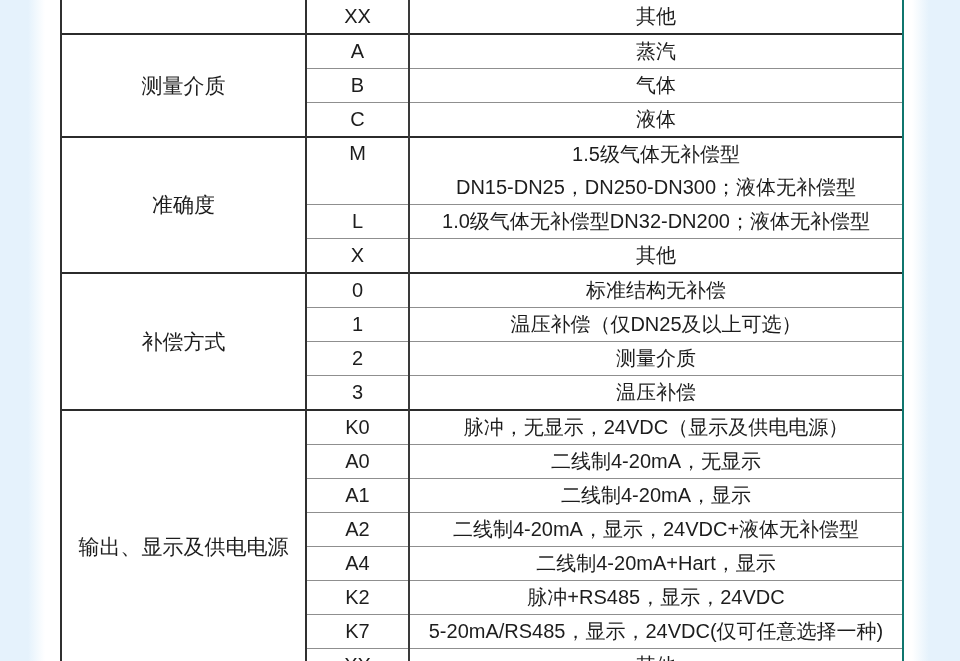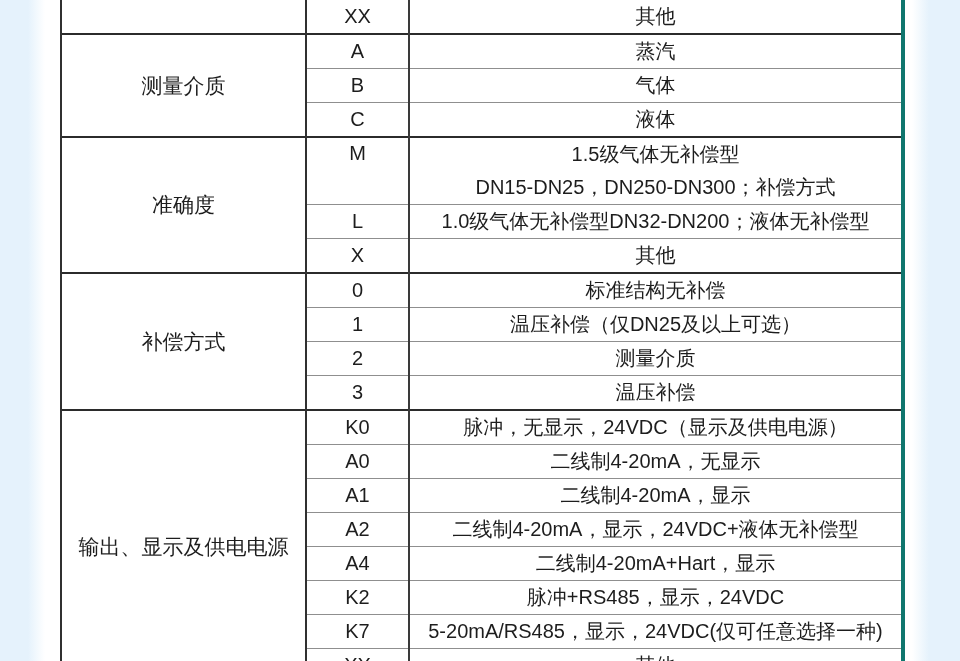--- a/index.html
+++ b/index.html
@@ -31,21 +31,21 @@
     text-align: center;
     vertical-align: middle;
     border: 1px solid #8f8f8f;
     font-size: 20px;
     overflow: hidden;
     white-space: nowrap;
   }
   
   .spec-table td.label { border-left: 2px solid #303030; border-right: 2px solid #303030; font-size: 21px; border-radius: 14px; }
   .spec-table td.code  { border-left: 2px solid #303030; border-right: 2px solid #3a3a3a; }
-  .spec-table td.desc  { border-right: 4px solid #0f766e; border-radius: 16px; }
+  .spec-table td.desc  { border-right: 2px solid #0f766e; border-radius: 16px; }
   
   .spec-table tr.sec-start td { border-top: 2px solid #2b2b2b; }
   .spec-table tr.first td { border-top: none; }
   .spec-table tr.last td { border-bottom: 2px solid #2b2b2b; }
   .spec-table tr { height: 33px; }
   .spec-table tr.first { height: 31px; }
   .spec-table tr.tall { height: 66px; }
   .spec-table tr.tall td.code {
     vertical-align: top;
     line-height: 31px;
@@ -83,21 +83,21 @@
     </tr>
     <tr>
       <td class="code">C</td>
       <td class="desc">液体</td>
     </tr>
 
     <tr class="sec-start tall">
       <td class="label" rowspan="3">准确度</td>
       <td class="code">M</td>
       <td class="desc">1.5级气体无补偿型
-DN15-DN25，DN250-DN300；补偿方式</td>
+DN15-DN25，DN250-DN300；液体无补偿型</td>
     </tr>
     <tr>
       <td class="code">L</td>
       <td class="desc">1.0级气体无补偿型DN32-DN200；液体无补偿型</td>
     </tr>
     <tr>
       <td class="code">X</td>
       <td class="desc">其他</td>
     </tr>
 

